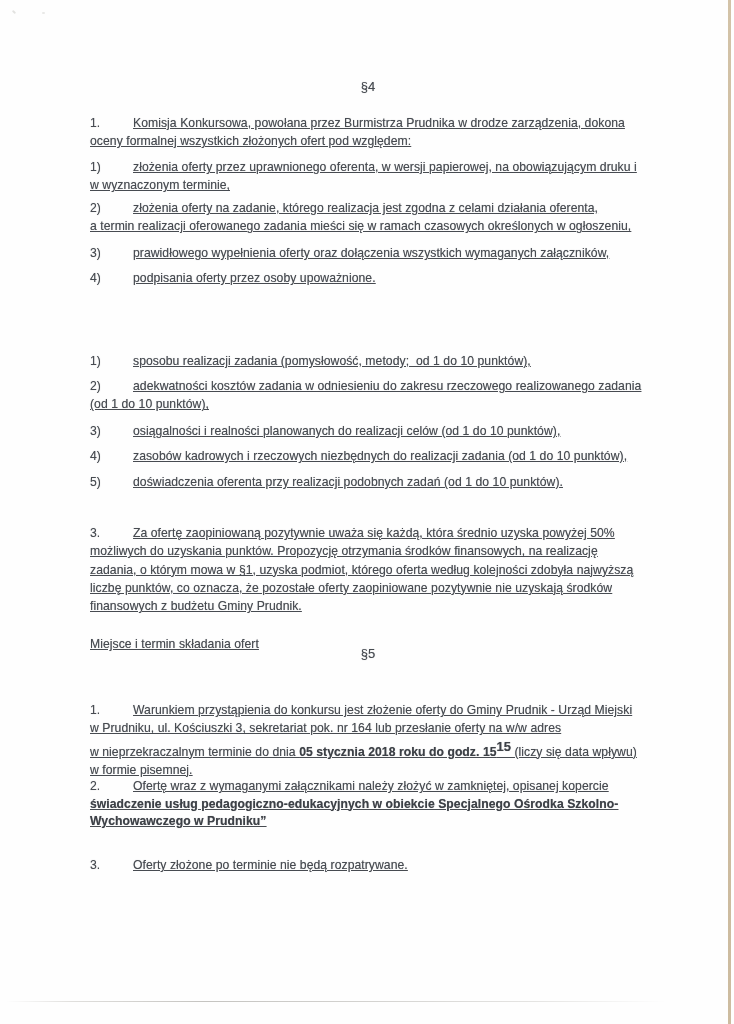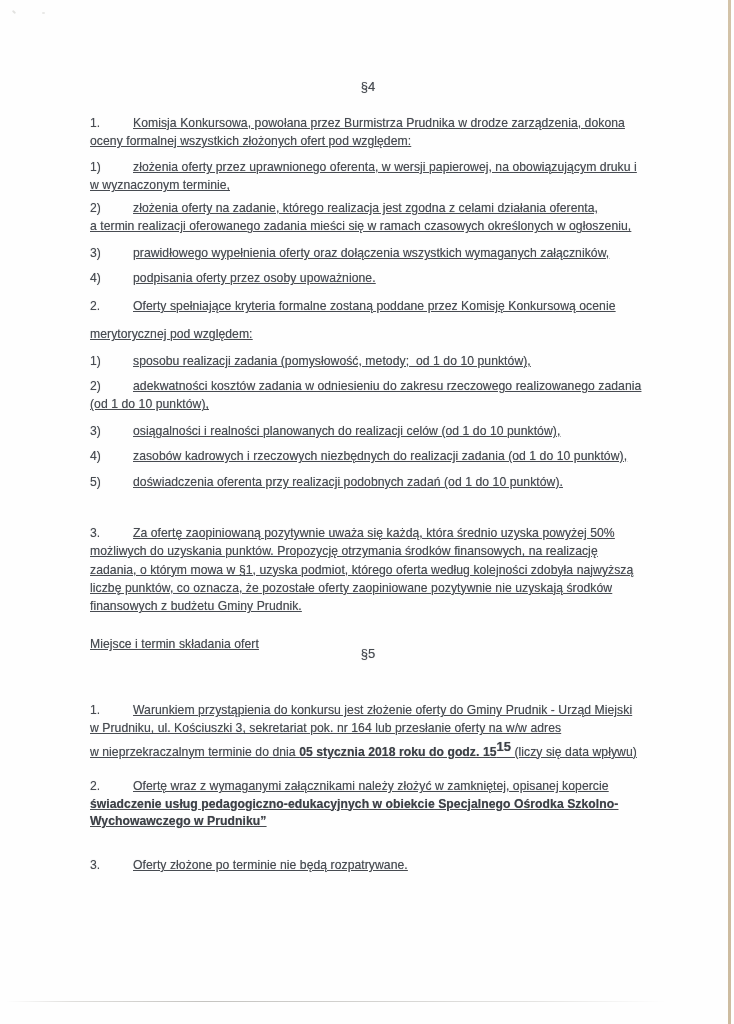--- a/index.html
+++ b/index.html
@@ -63,24 +63,20 @@
   </div>
 
   <div class="block" style="top:244px">
     <div class="line"><span class="num">3)</span><span>prawidłowego wypełnienia oferty oraz dołączenia wszystkich wymaganych załączników,</span></div>
   </div>
 
   <div class="block" style="top:269px">
     <div class="line"><span class="num">4)</span><span>podpisania oferty przez osoby upoważnione.</span></div>
   </div>
 
-  <div class="block" style="top:297px">
-    <div class="line"><span class="num">2.</span><span>Oferty spełniające kryteria formalne zostaną poddane przez Komisję Konkursową ocenie</span></div>
-    <div class="line gap10">merytorycznej pod względem:</div>
-  </div>
 
   <div class="block" style="top:352px">
     <div class="line"><span class="num">1)</span><span>sposobu realizacji zadania (pomysłowość, metody;  od 1 do 10 punktów),</span></div>
   </div>
 
   <div class="block" style="top:377px">
     <div class="line"><span class="num">2)</span><span>adekwatności kosztów zadania w odniesieniu do zakresu rzeczowego realizowanego zadania</span></div>
     <div class="line">(od 1 do 10 punktów),</div>
   </div>
 
@@ -107,20 +103,21 @@
   <div class="block heading" style="top:645px">§5</div>
 
   <div class="block" style="top:635px">
     <div class="line">Miejsce i termin składania ofert</div>
   </div>
 
   <div class="block" style="top:701px">
     <div class="line"><span class="num">1.</span><span>Warunkiem przystąpienia do konkursu jest złożenie oferty do Gminy Prudnik - Urząd Miejski</span></div>
     <div class="line">w Prudniku, ul. Kościuszki 3, sekretariat pok. nr 164 lub przesłanie oferty na w/w adres</div>
     <div class="line"><span>w nieprzekraczalnym terminie do dnia </span><span class="b">05 stycznia 2018 roku do godz. 15</span><span class="b sup">15</span><span> (liczy się data wpływu)</span></div>
+    <div class="line">w formie pisemnej.</div>
   </div>
 
   <div class="block tight" style="top:778px">
     <div class="line"><span class="num">2.</span><span>Ofertę wraz z wymaganymi załącznikami należy złożyć w zamkniętej, opisanej kopercie</span></div>
     <div class="line"><span class="b">świadczenie usług pedagogiczno-edukacyjnych w obiekcie Specjalnego Ośrodka Szkolno-</span></div>
     <div class="line"><span class="b">Wychowawczego w Prudniku”</span></div>
   </div>
 
   <div class="block" style="top:856px">
     <div class="line"><span class="num">3.</span><span>Oferty złożone po terminie nie będą rozpatrywane.</span></div>

